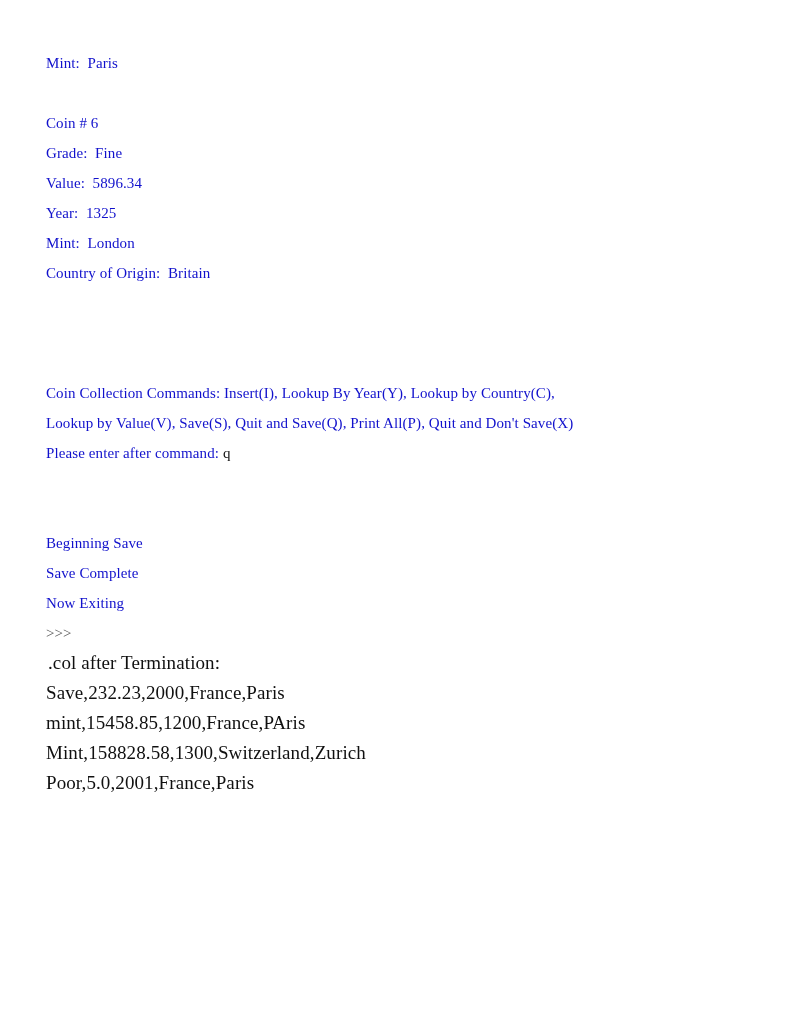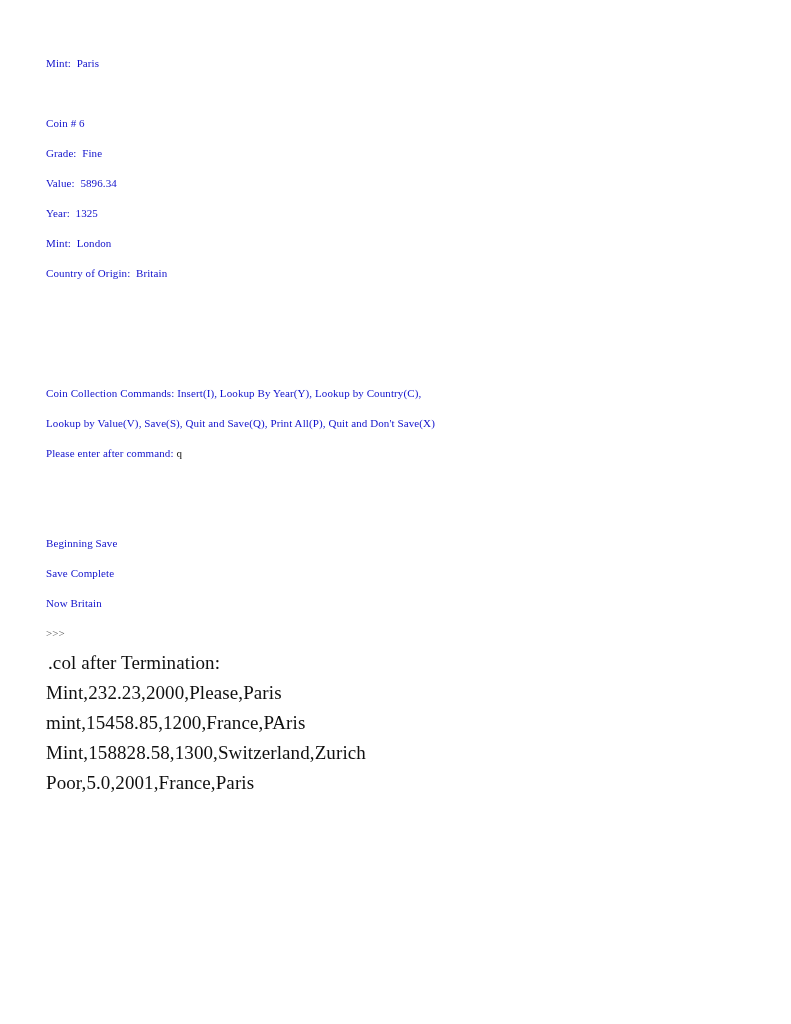--- a/index.html
+++ b/index.html
@@ -16,21 +16,21 @@
   }
   #console {
     position: absolute;
     left: 46px;
     top: 48px;
     width: 720px;
   }
   .line {
     height: 30px;
     line-height: 30px;
-    font-size: 11px;
+    font-size: 15px;
     white-space: pre;
     letter-spacing: 0.1px;
   }
   .blank {
     height: 30px;
   }
   .out {
     color: #1111cc;
   }
   .usr {
@@ -73,24 +73,24 @@
   <div class="line out">Coin Collection Commands: Insert(I), Lookup By Year(Y), Lookup by Country(C),</div>
   <div class="line out">Lookup by Value(V), Save(S), Quit and Save(Q), Print All(P), Quit and Don't Save(X)</div>
 
   <div class="line"><span class="out">Please enter after command:</span><span class="usr inline-input"> q</span></div>
 
   <div class="blank"></div>
   <div class="blank"></div>
 
   <div class="line out">Beginning Save</div>
   <div class="line out">Save Complete</div>
-  <div class="line out">Now Britain</div>
+  <div class="line out">Now Exiting</div>
 
   <div class="line prompt-sym">&gt;&gt;&gt;</div>
 
   <div class="line file-line file-head">.col after Termination:</div>
 
-  <div class="line file-line">Mint,232.23,2000,Please,Paris</div>
+  <div class="line file-line">Save,232.23,2000,France,Paris</div>
   <div class="line file-line">mint,15458.85,1200,France,PAris</div>
   <div class="line file-line">Mint,158828.58,1300,Switzerland,Zurich</div>
   <div class="line file-line">Poor,5.0,2001,France,Paris</div>
 
 </div>
 
 </body></html>

